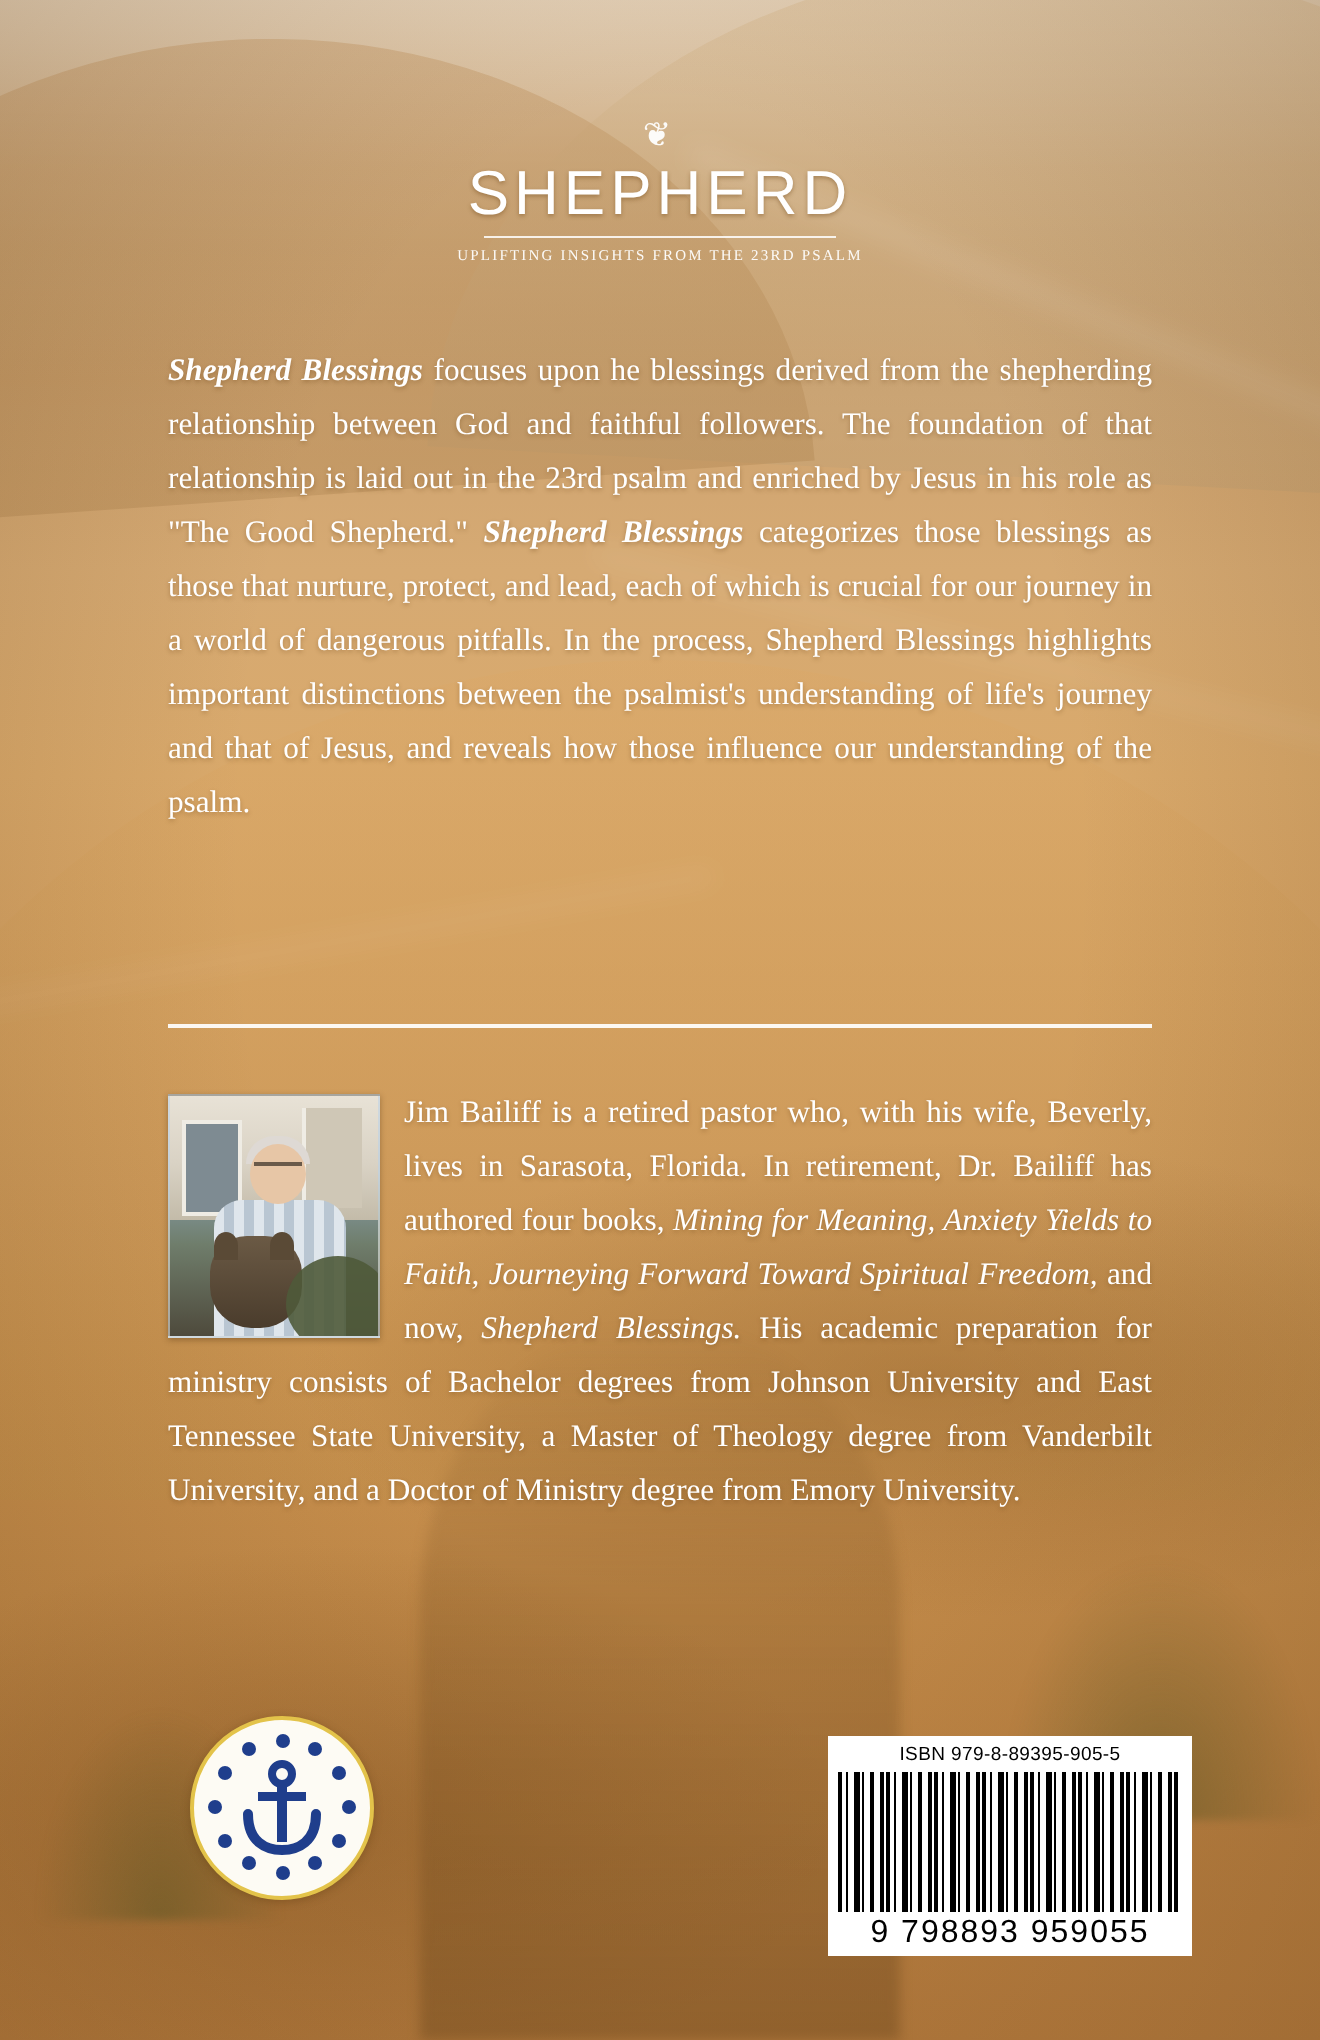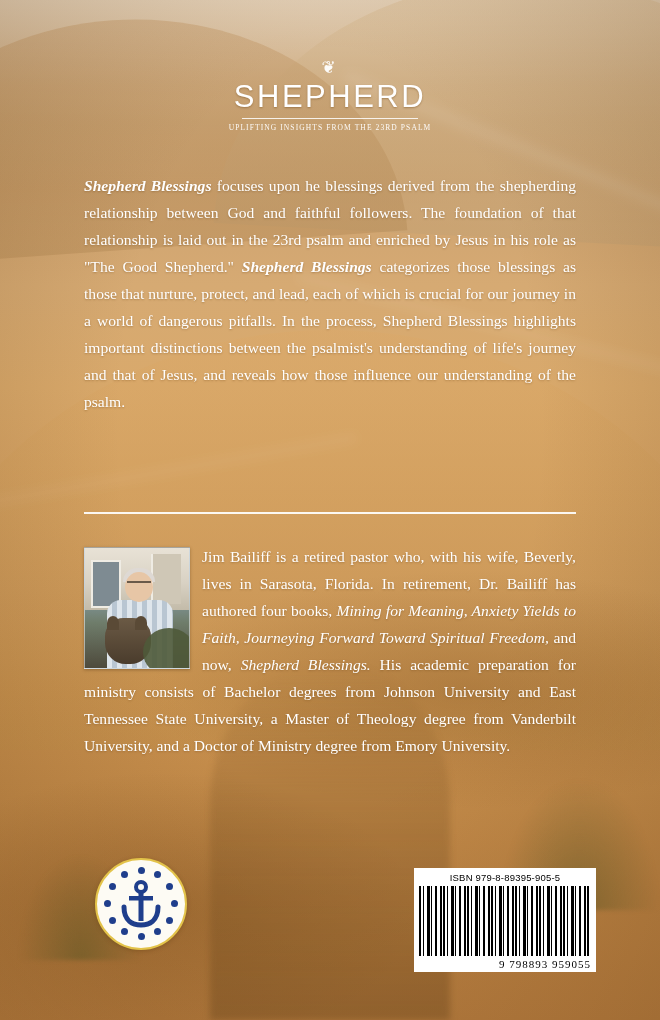--- a/index.html
+++ b/index.html
@@ -279,25 +279,25 @@
   }
   .barcode .bars {
     height: 70px;
     background:
       repeating-linear-gradient(90deg,
         #000 0 2px, #fff 2px 4px, #000 4px 5px, #fff 5px 8px,
         #000 8px 11px, #fff 11px 12px, #000 12px 13px, #fff 13px 16px,
         #000 16px 18px, #fff 18px 21px, #000 21px 23px, #fff 23px 24px);
   }
   .barcode .digits {
-    font-size: 11px;
+    font-size: 16px;
     letter-spacing: 1px;
-    text-align: right;
+    text-align: center;
     margin-top: 2px;
-    font-family: Liberation Serif, serif;
+    font-family: Liberation Sans, sans-serif;
   }
 </style>
 </head>
 <body>
 
 <div class="page">
 
   <div class="bg">
     <div class="bg-haze"></div>
     <div class="dune dune2"></div>

